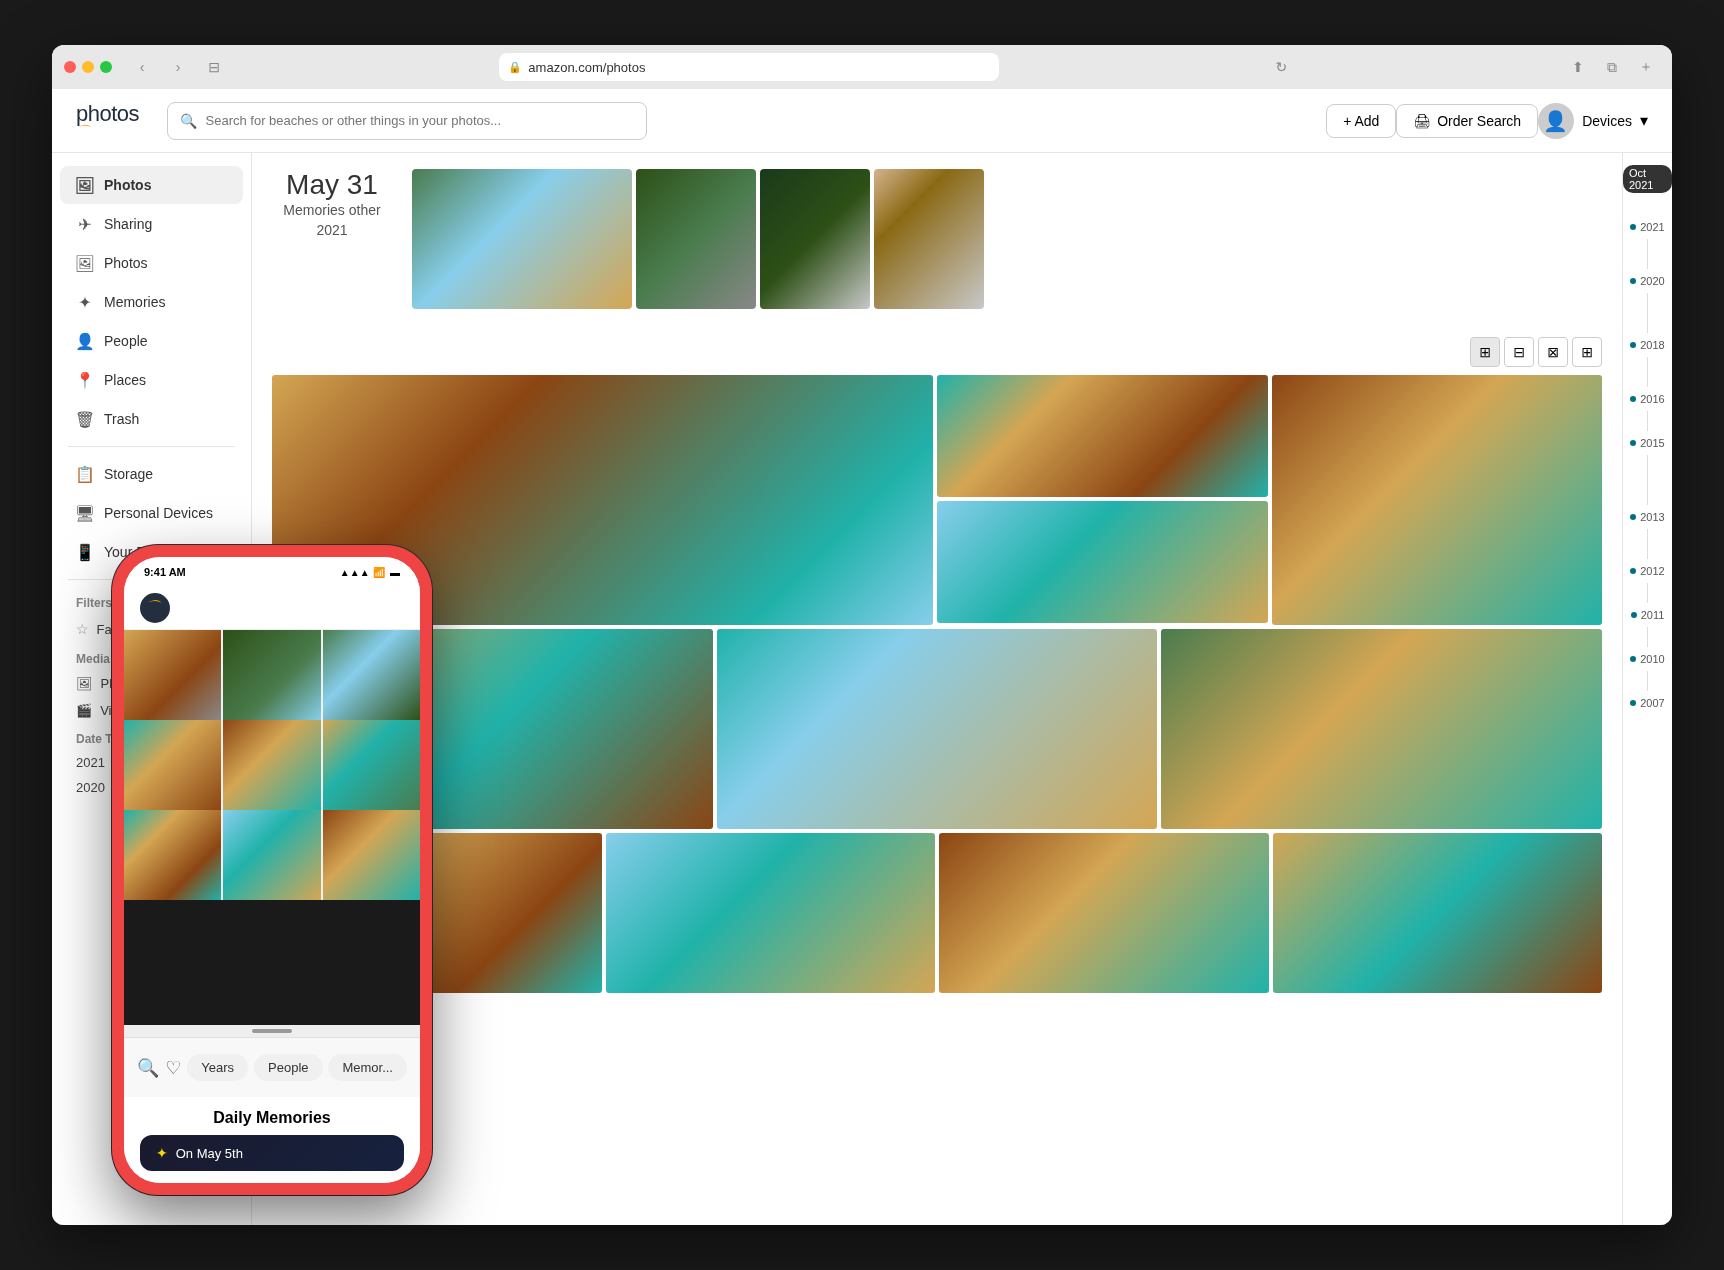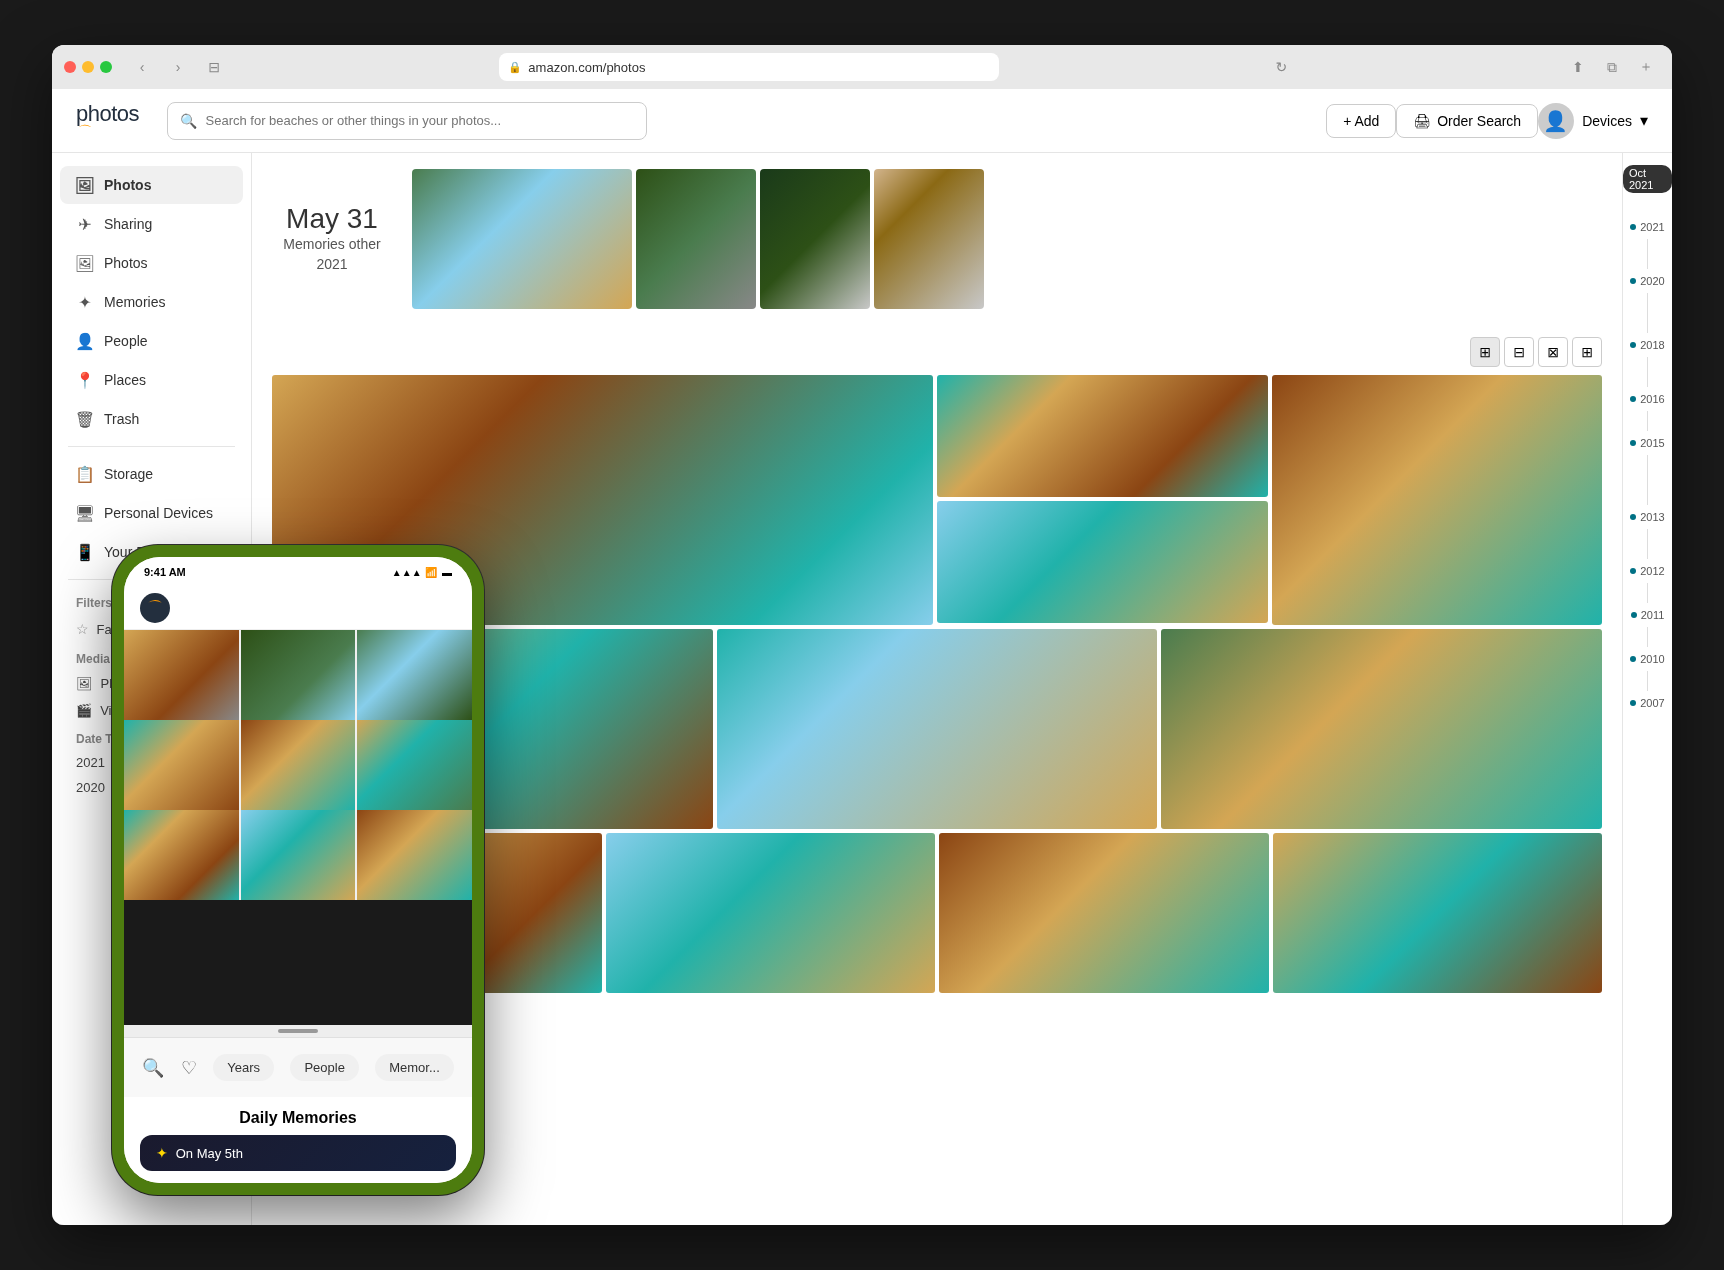--- a/index.html
+++ b/index.html
@@ -404,21 +404,21 @@
       margin-bottom: 4px;
     }
 
     
     .memories-section {
       padding: 16px 20px 8px;
     }
 
     .memories-header {
       display: flex;
-      align-items: center;
+      align-items: flex-start;
       gap: 20px;
       margin-bottom: 12px;
     }
 
     .memories-date {
       text-align: center;
       min-width: 120px;
     }
 
     .memories-date .day {
@@ -489,23 +489,23 @@
     .phone-mockup {
       position: absolute;
       bottom: 0;
       left: -20px;
       width: 340px;
       height: 680px;
       z-index: 10;
     }
 
     .phone-outer {
-      width: 372px;
+      width: 320px;
       height: 650px;
-      background: #4d7c0f;
+      background: #ef4444;
       border-radius: 46px;
       padding: 12px;
       box-shadow: 0 25px 60px rgba(0,0,0,0.5), 0 0 0 1px #333;
       position: relative;
     }
 
     .phone-screen {
       width: 100%;
       height: 100%;
       border-radius: 36px;

